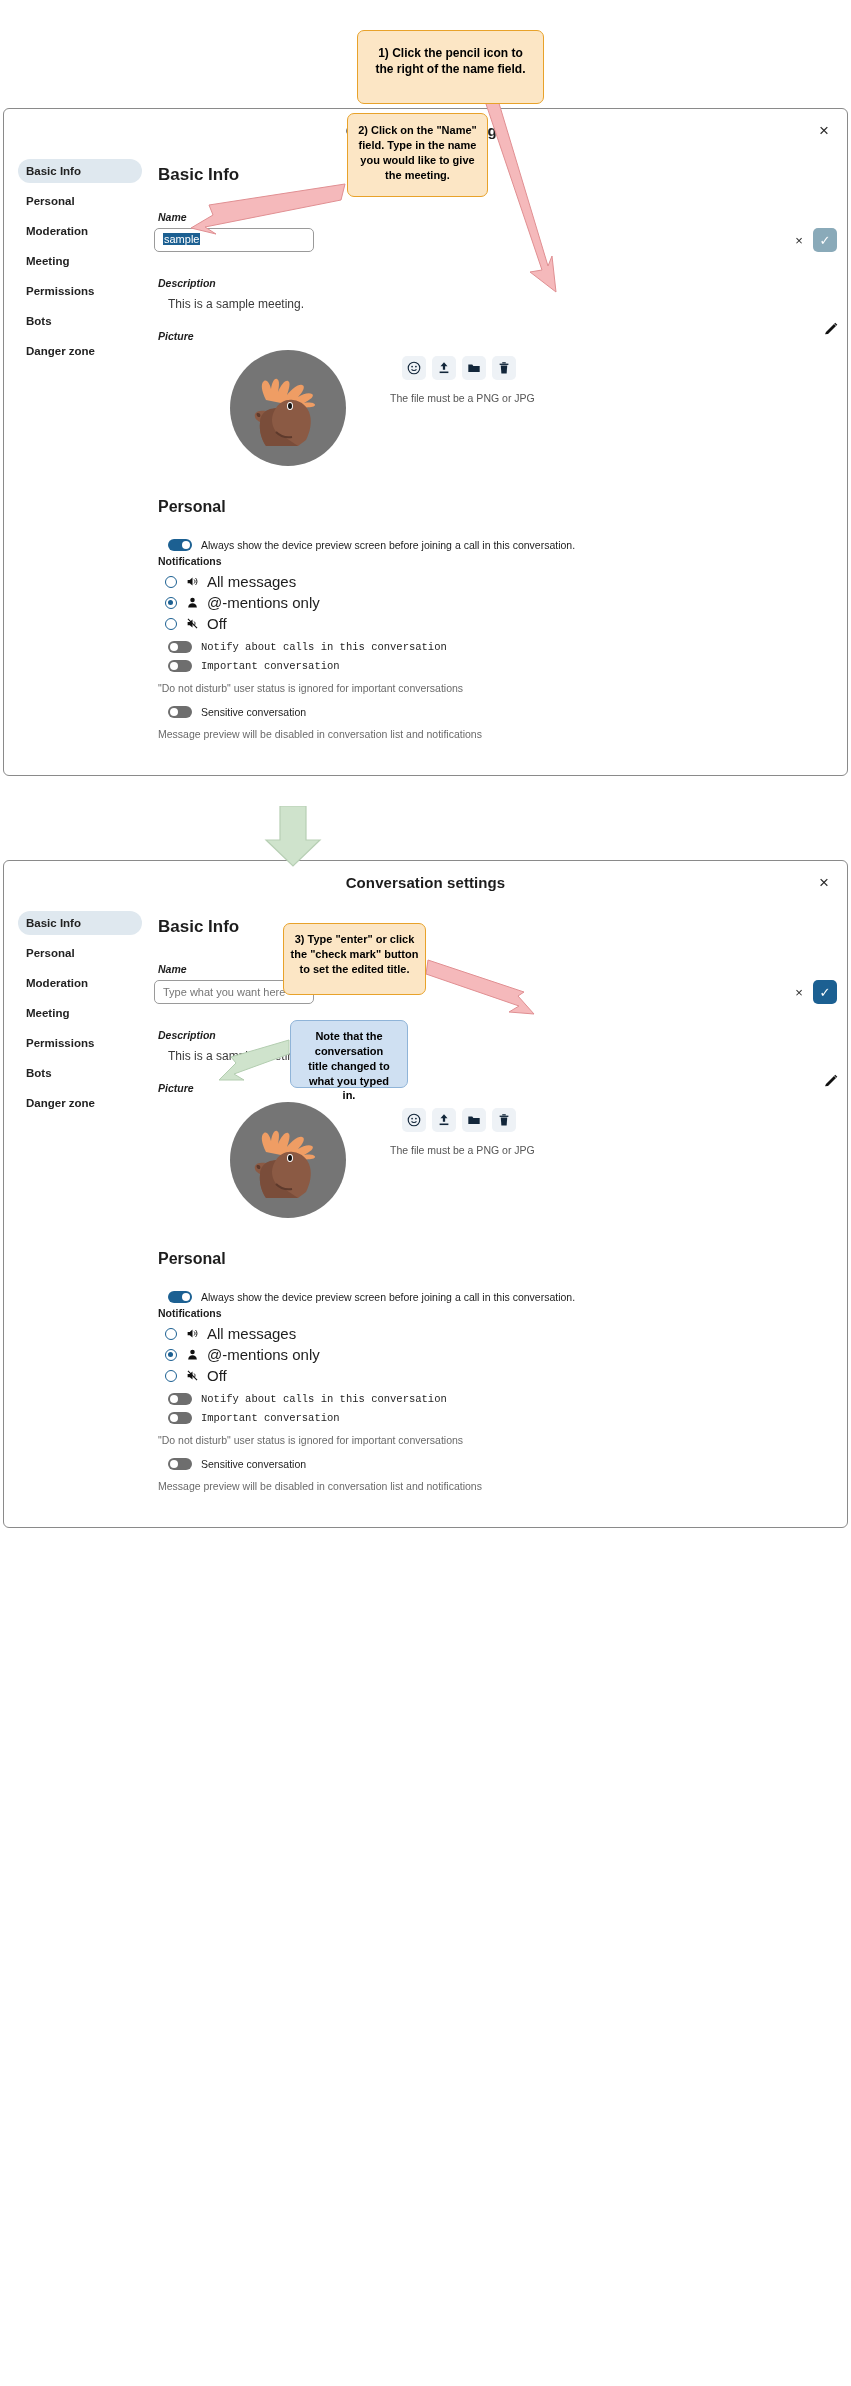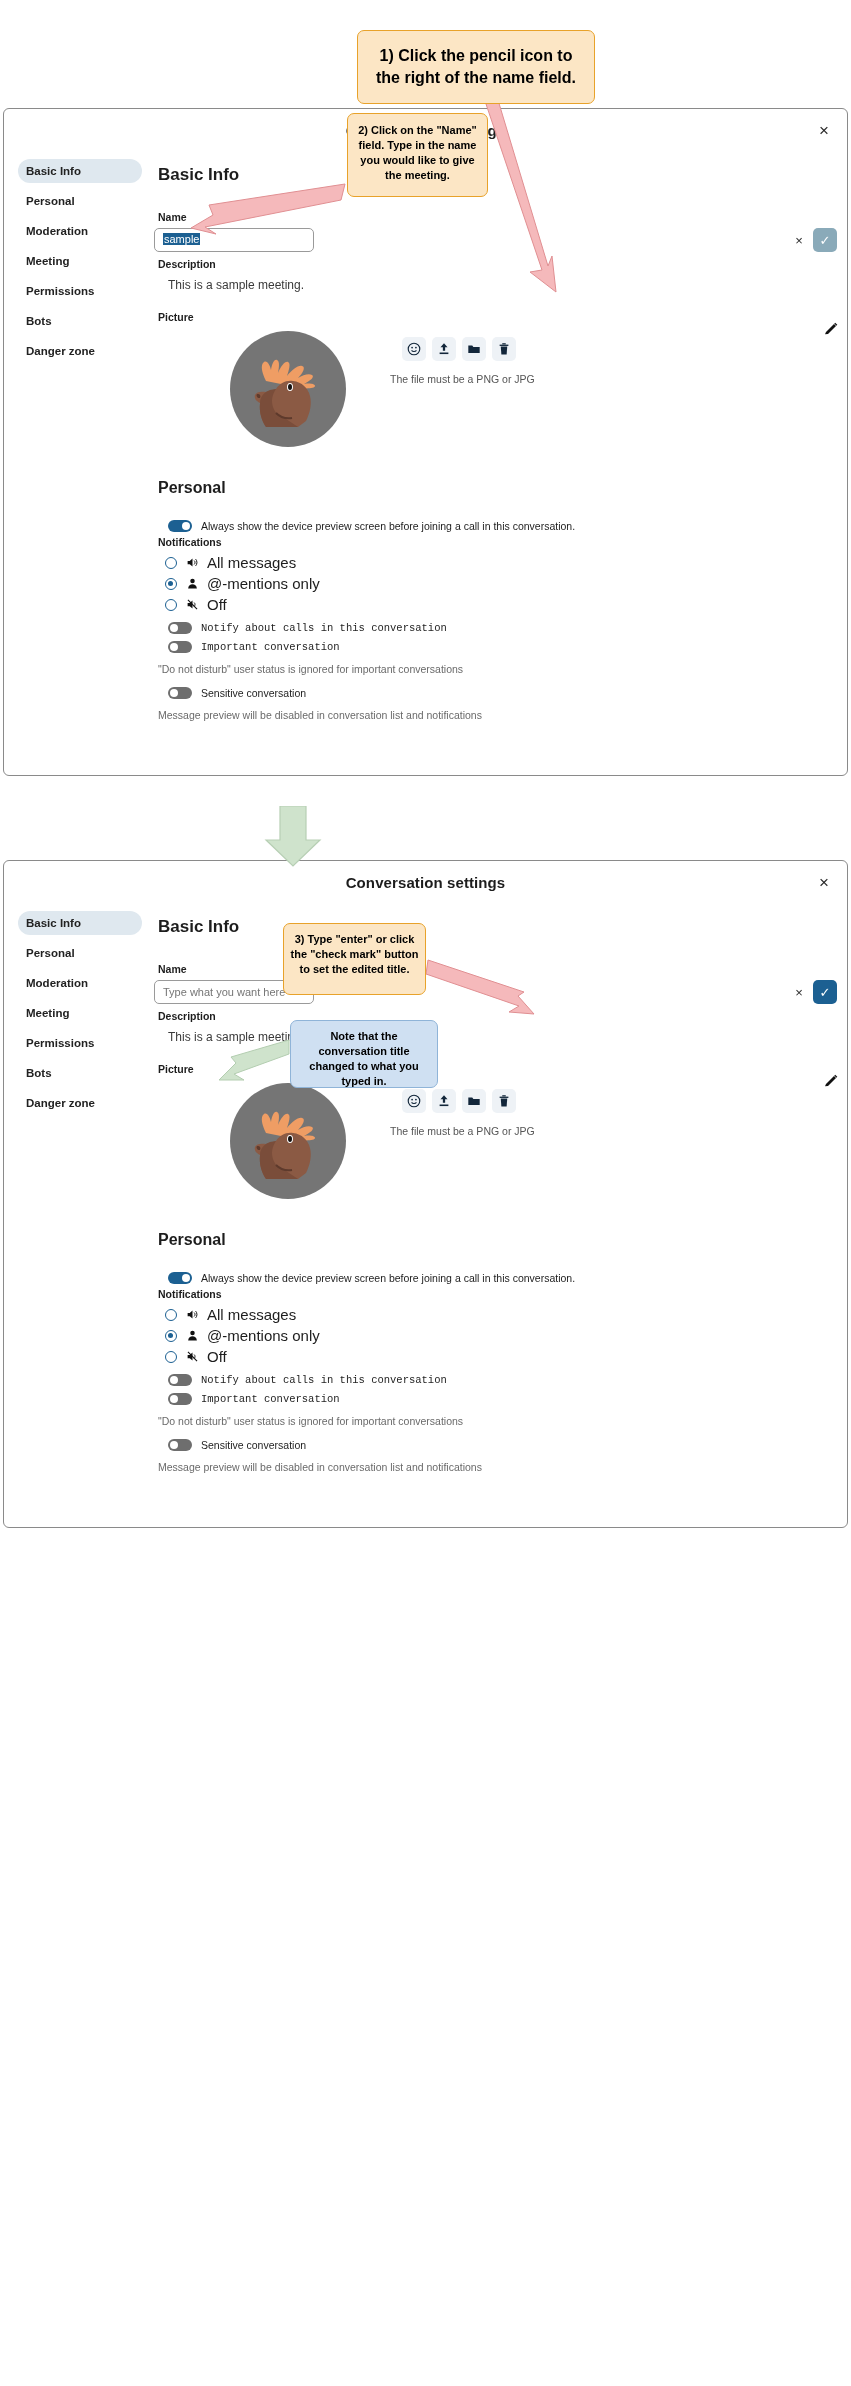--- a/index.html
+++ b/index.html
@@ -77,20 +77,21 @@
     font-size: 17px;
     font-weight: bold;
     color: #1d1d1d;
     margin: 12px 0 0 4px;
   }
   .field-label {
     font-size: 10.5px;
     font-weight: bold;
     color: #1d1d1d;
     margin: 26px 0 5px 4px;
+    font-style: italic;
   }
   .name-row {
     display: flex;
     align-items: center;
     gap: 7px;
   }
   .name-input {
     flex: 1 1 auto;
     height: 24px;
     border: 1px solid #9a9a9a;
@@ -126,21 +127,21 @@
     width: 24px; height: 24px;
     border-radius: 5px;
     display: flex; align-items: center; justify-content: center;
     cursor: pointer;
     flex: 0 0 auto;
   }
   .check-btn.dim  { background: #8aaab9; }
   .check-btn.live { background: #1c6092; }
   .check-glyph { color: #ffffff; font-size: 13px; line-height: 1; }
 
-  .desc-label { margin-top: 6px; }
+  .desc-label { margin-top: 25px; }
   .desc-value {
     font-size: 12px;
     color: #3a3a3a;
     margin: 8px 0 0 14px;
   }
   .pic-label { margin-top: 19px; }
 
   
   .pencil {
     position: absolute;
@@ -279,24 +280,24 @@
   .callout.orange {
     background: #fce6c5;
     border: 1.5px solid #e8a22a;
     color: #000;
   }
   .callout.blue {
     background: #cfe0f2;
     border: 1.5px solid #8fb4d8;
     color: #000;
   }
-  #callout-1 { left: 357px; top: 30px;  width: 238px; height: 74px; font-size: 16px; padding: 14px 10px 0; }
+  #callout-1 { left: 357px; top: 30px;  width: 187px; height: 74px; font-size: 12px; padding: 14px 10px 0; }
   #callout-2 { left: 347px; top: 113px; width: 141px; height: 84px; font-size: 11px;   padding: 9px 7px 0; }
   #callout-3 { left: 283px; top: 923px; width: 143px; height: 72px; font-size: 11px;   padding: 8px 6px 0; }
-  #callout-4 { left: 290px; top: 1020px; width: 148px; height: 68px; font-size: 11px;  padding: 8px 16px 0; }
+  #callout-4 { left: 290px; top: 1020px; width: 118px; height: 68px; font-size: 11px;  padding: 8px 16px 0; }
 
   
   .arrow-layer {
     position: absolute;
     left: 0; top: 0;
     width: 851px; height: 2386px;
     pointer-events: none;
     z-index: 35;
   }
   

